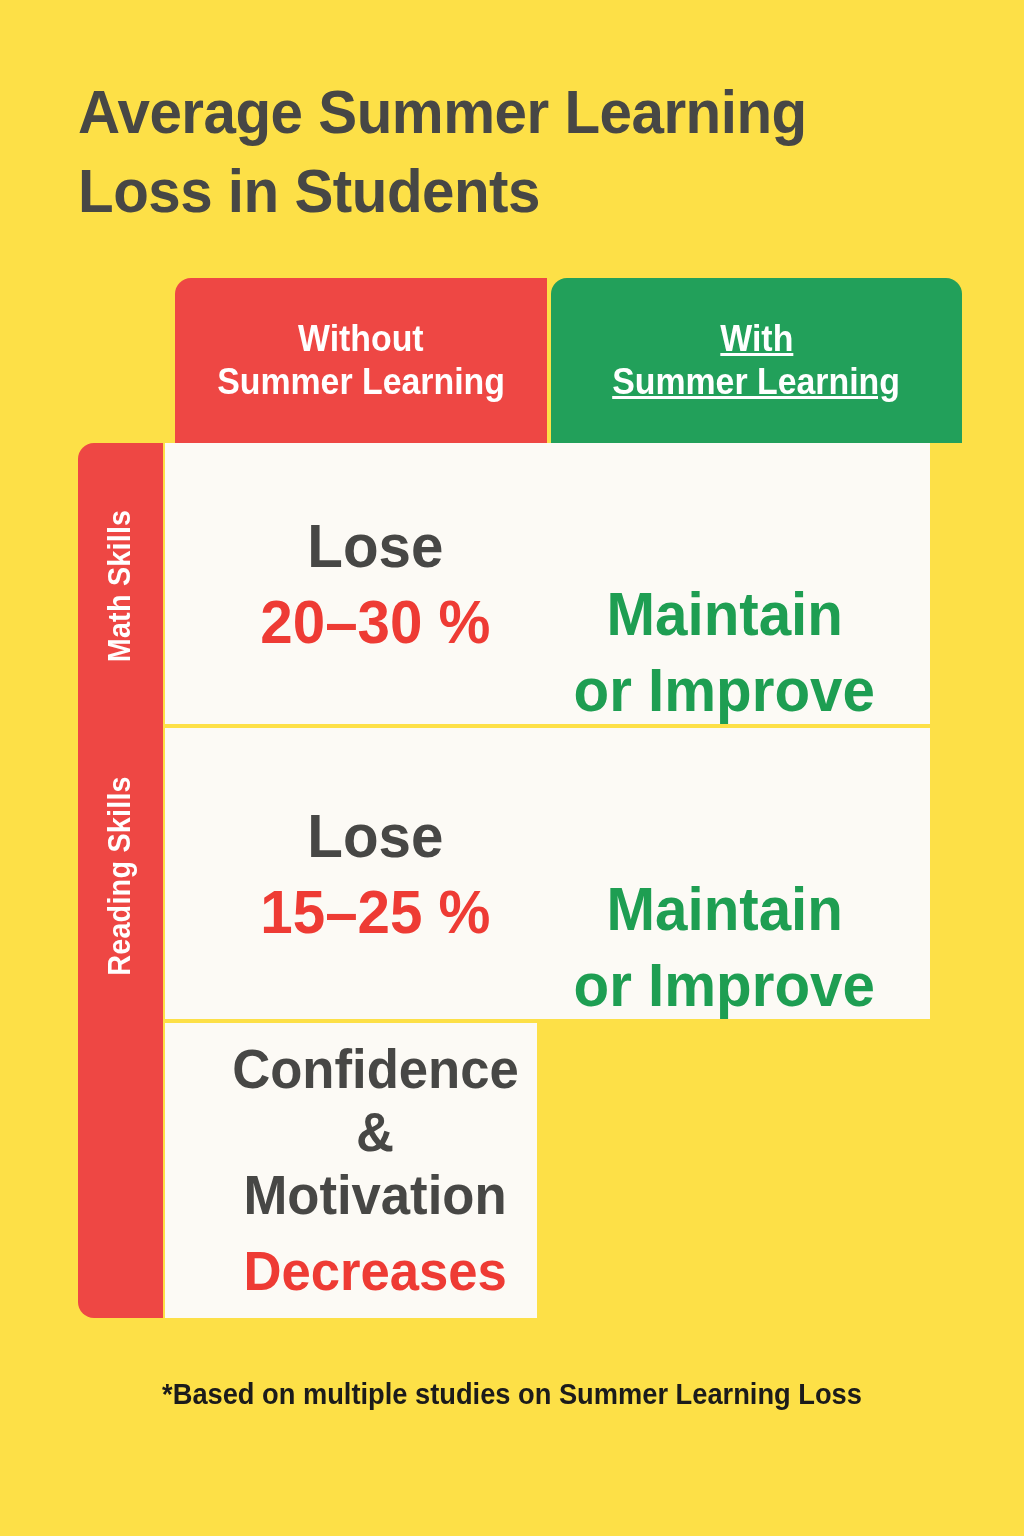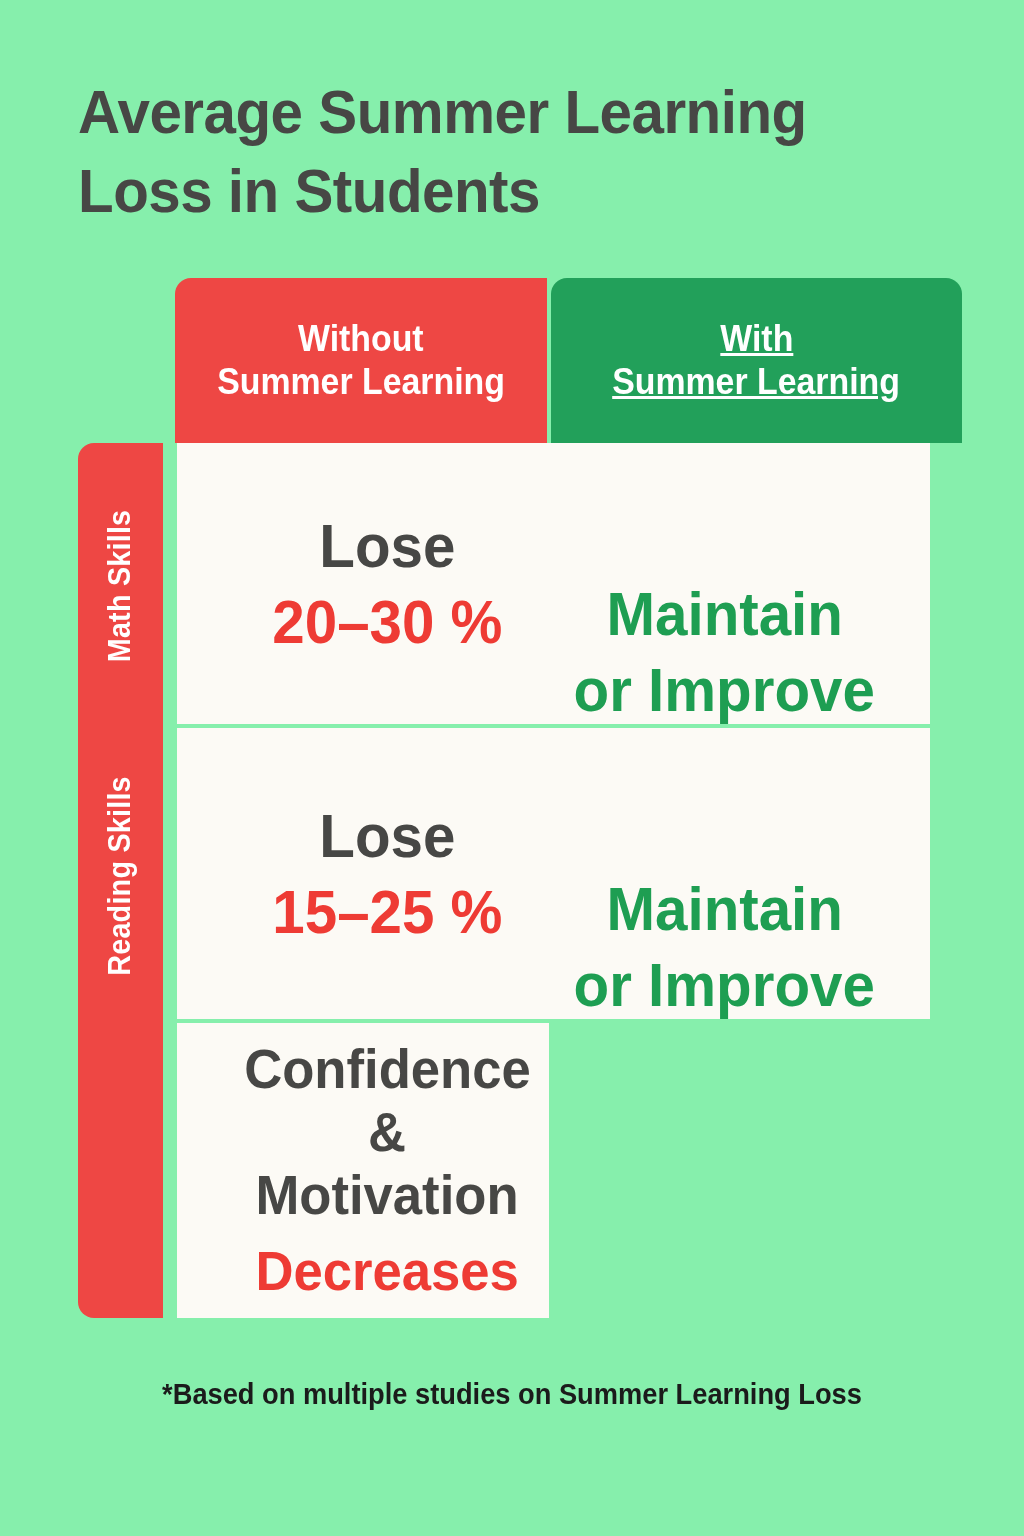--- a/index.html
+++ b/index.html
@@ -9,21 +9,21 @@
     height: 1536px;
     background: #FBF0E7;
     font-family: "Liberation Sans", sans-serif;
     overflow: hidden;
   }
 
   .page {
     position: relative;
     width: 1024px;
     height: 1536px;
-    background: #86efac;
+    background: #fde047;
   }
 
   
   .title {
     position: absolute;
     left: 78px;
     top: 72px;
     width: 870px;
     font-size: 62px;
     line-height: 1.28;
@@ -120,21 +120,21 @@
     position: absolute;
     background: #FCFAF5;
     display: flex;
     flex-direction: column;
     align-items: center;
     justify-content: center;
     text-align: center;
     line-height: 1.12;
   }
 
-  .cell.c1 { left: 14px;   width: 372px; padding-left: 48px; }
+  .cell.c1 { left: 2px;   width: 372px; padding-left: 48px; }
   .cell.c2 { left: 356px; width: 411px; justify-content: flex-end; }
   .cell.rw1 { top: 0px;   height: 281px; }
   .cell.rw2 { top: 285px; height: 291px; }
   .cell.rw3 { top: 580px; height: 295px; }
 
   .cell.c2.rw3 { border-radius: 0 0 16px 0; }
 
   .t-dark  { color: #474745; font-weight: 700; transform: scaleX(0.94); }
   .t-red   { color: #EE3B34; font-weight: 700; transform: scaleX(0.94); }
   .t-green { color: #1E9E52; font-weight: 700; transform: scaleX(0.94); }

